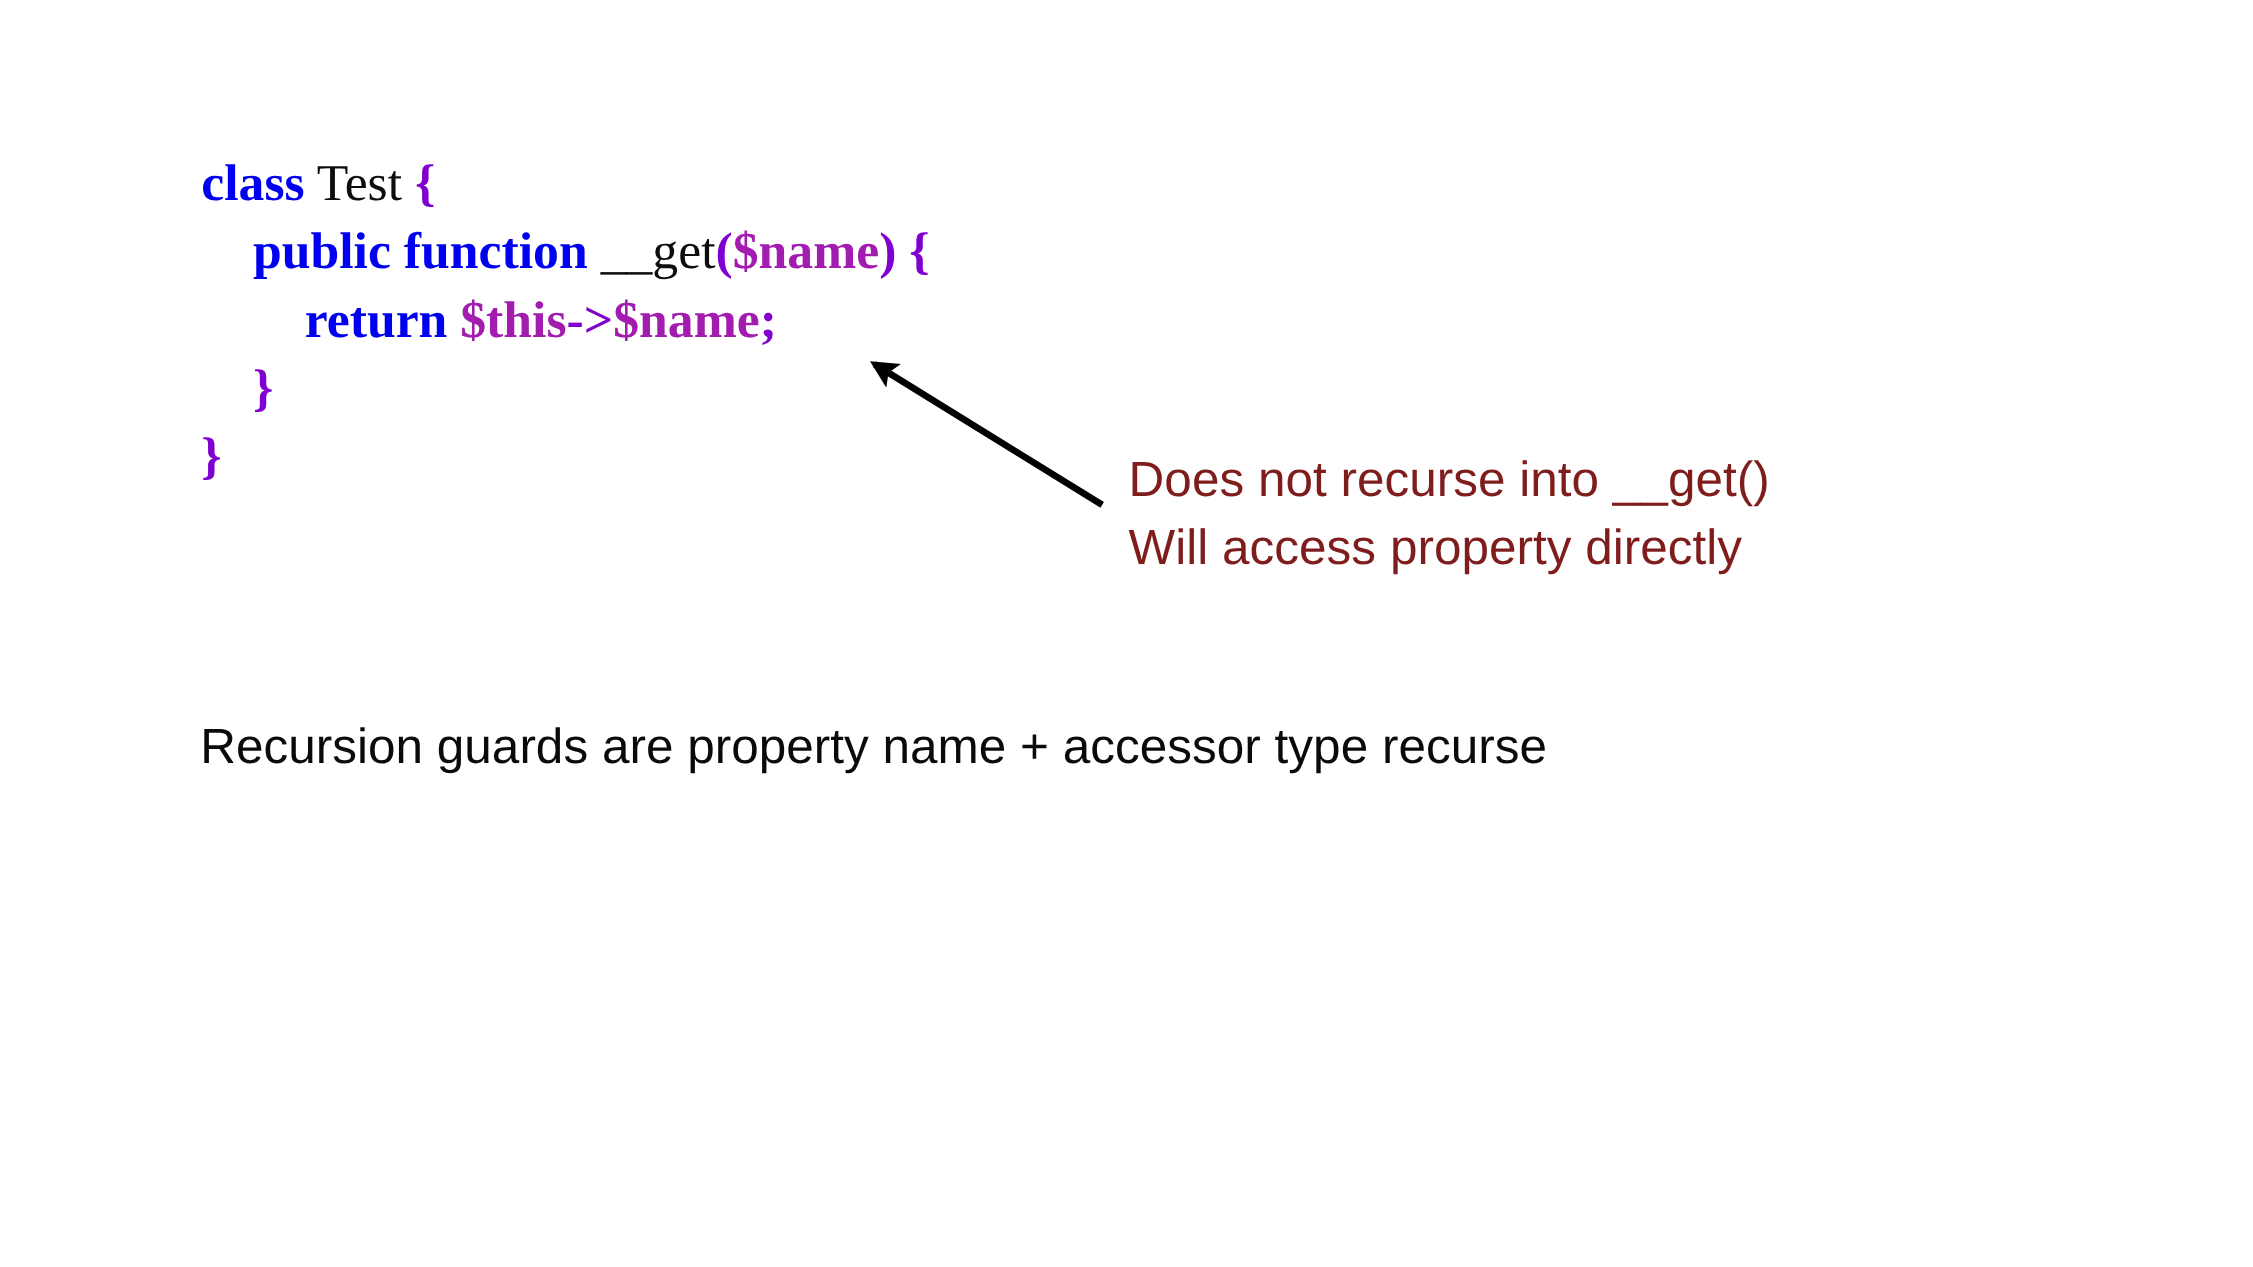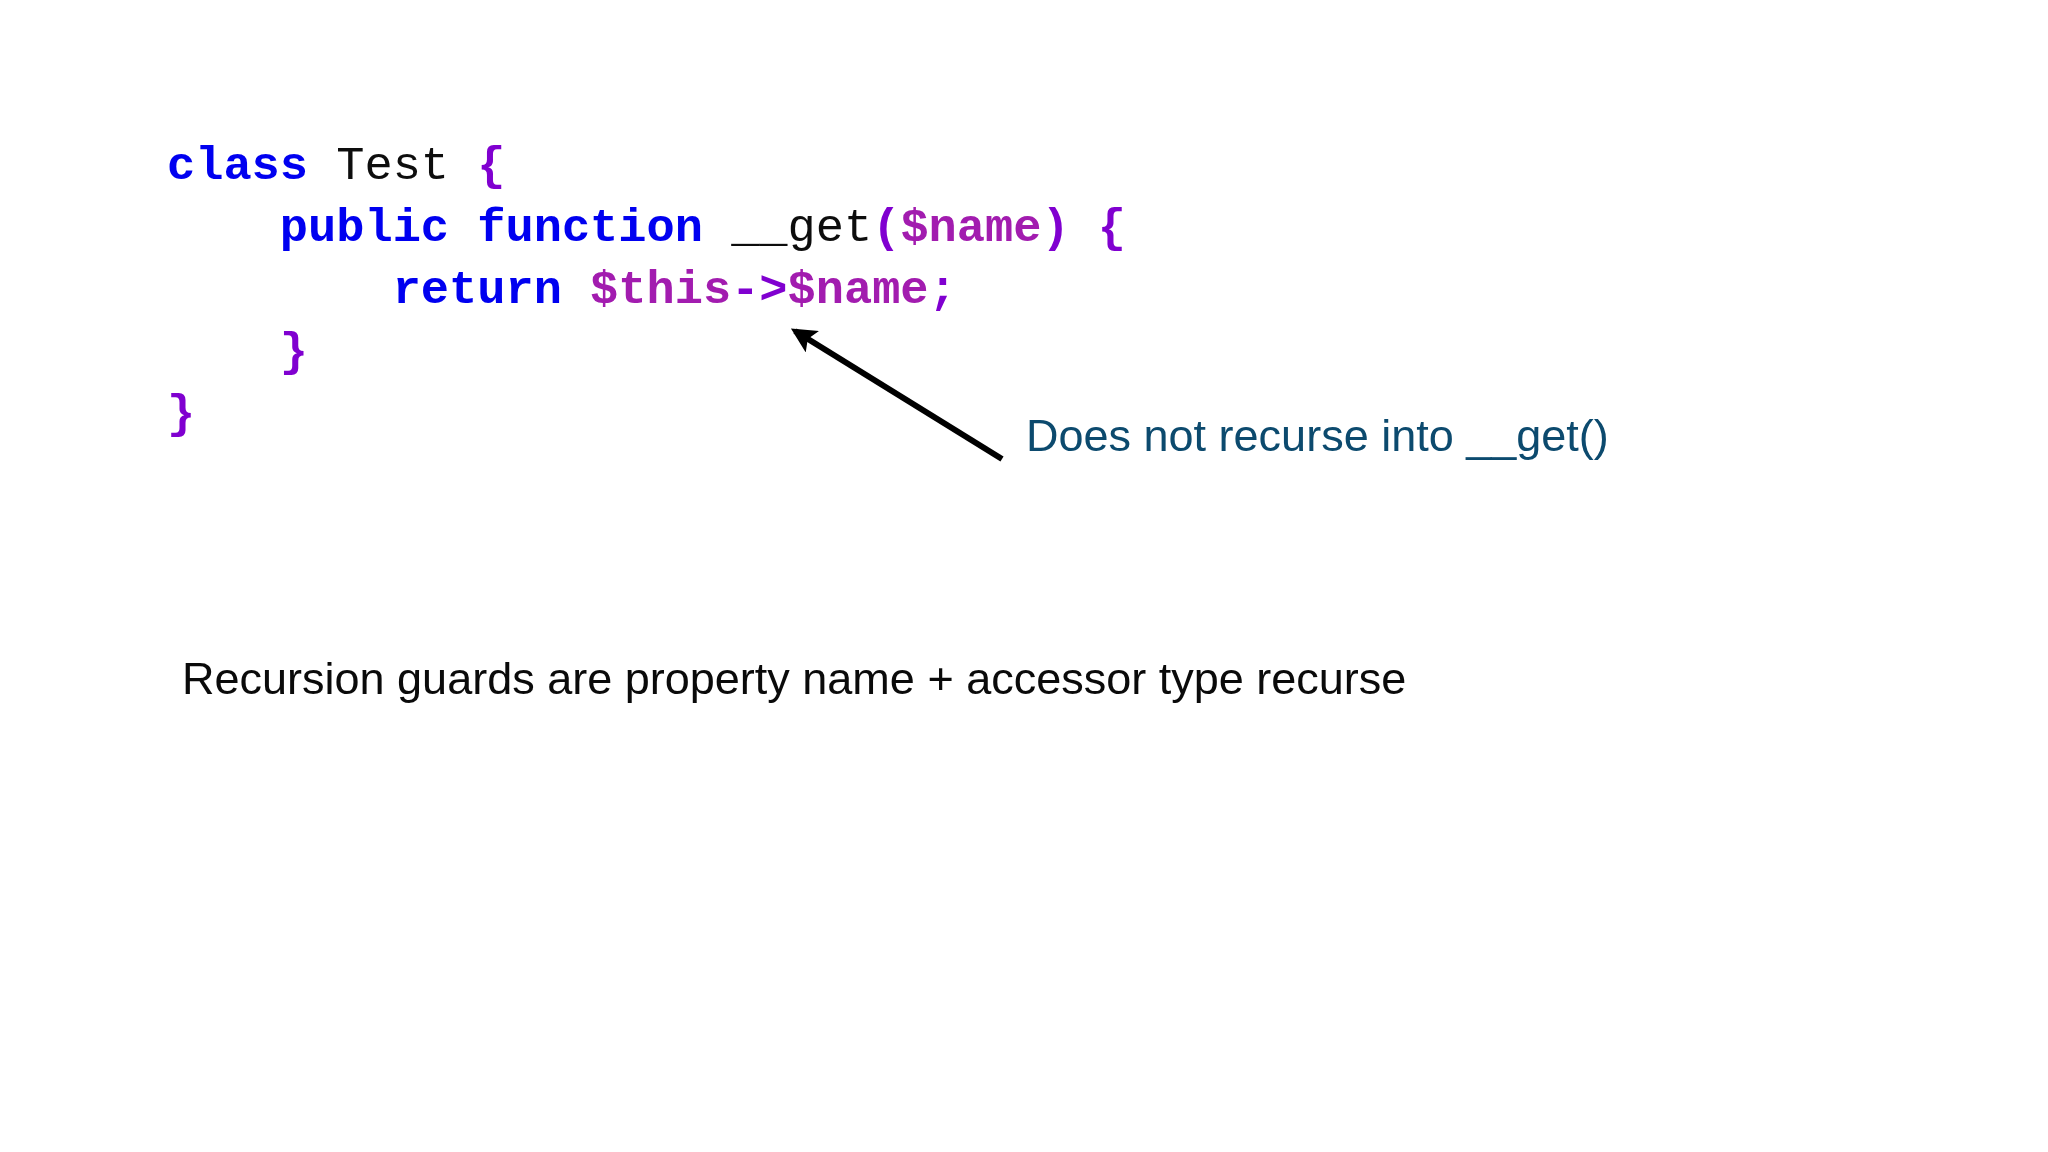--- a/index.html
+++ b/index.html
@@ -18,23 +18,23 @@
 
   #slide {
     position: absolute;
     inset: 0;
     background: #ffffff;
   }
 
   
   .code-block {
     position: absolute;
-    left: 167px;
+    left: 183px;
     top: 136px;
-    font-family: Liberation Mono, monospace;
+    font-family: Liberation Serif, serif;
     font-size: 47px;
     line-height: 62px;
     white-space: pre;
     letter-spacing: 0px;
   }
   .code-line {
     white-space: pre;
     height: 62px;
   }
 
@@ -89,17 +89,17 @@
 
   <svg id="arrow-layer" viewBox="0 0 2048 1152" width="2048" height="1152" xmlns="http://www.w3.org/2000/svg">
     <defs>
       <marker id="arrowhead" markerWidth="4.2" markerHeight="4.2" refX="3.4" refY="2.1" orient="auto" markerUnits="strokeWidth">
         <path d="M 0 0 L 4.2 2.1 L 0 4.2 L 0.9 2.1 Z" id="arrowhead-path" fill="#000000"></path>
       </marker>
     </defs>
     <line id="arrow-line" marker-end="url(#arrowhead)" x1="1002" y1="459" x2="795" y2="331" stroke="#000000" stroke-width="6" stroke-linecap="butt"></line>
   </svg>
 
-  <div class="annotation" id="annotation-block" style="color: #0c4a6e;"><div class="ann-line">Does not recurse into __get()</div></div>
+  <div class="annotation" id="annotation-block" style="color: #7f1d1d;"><div class="ann-line">Does not recurse into __get()</div><div class="ann-line">Will access property directly</div></div>
 
   <div class="caption" style="color: rgb(10, 10, 10);">Recursion guards are property name + accessor type recurse</div>
 
 </div>
 
 </body></html>

